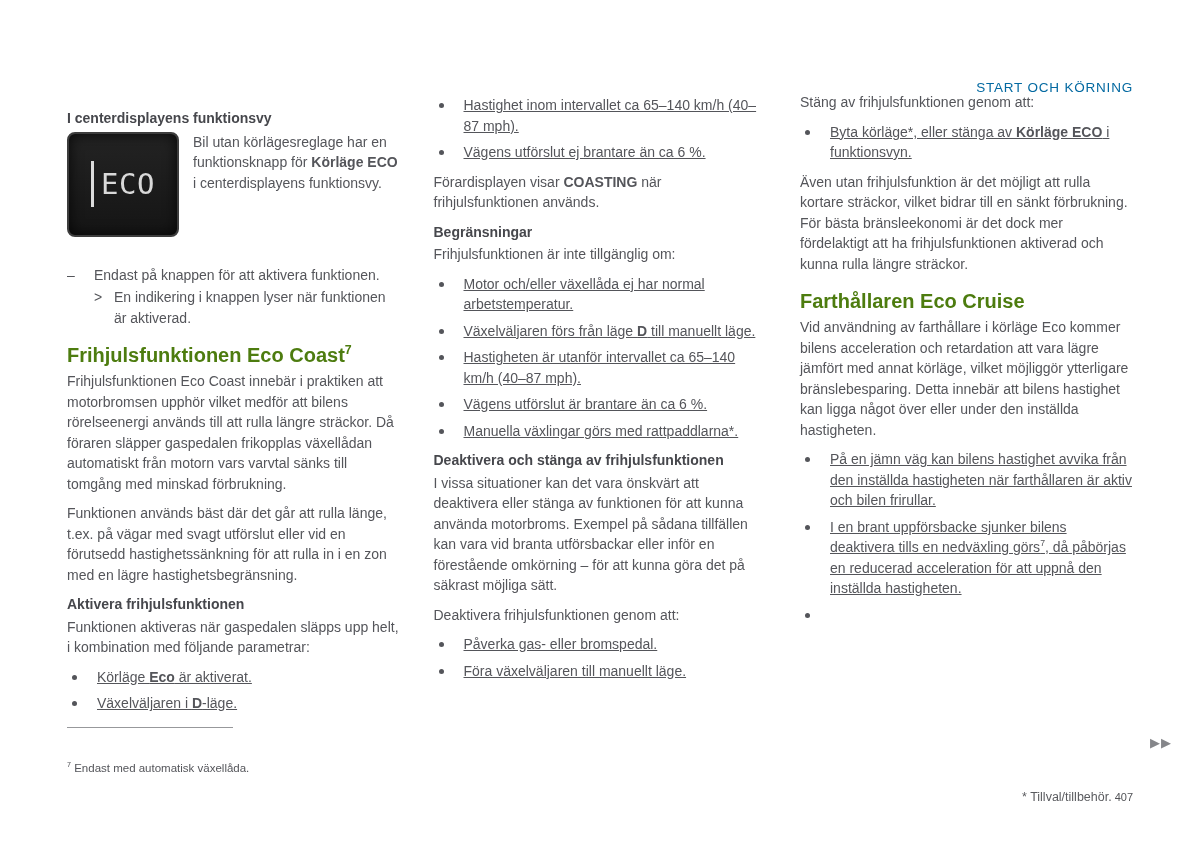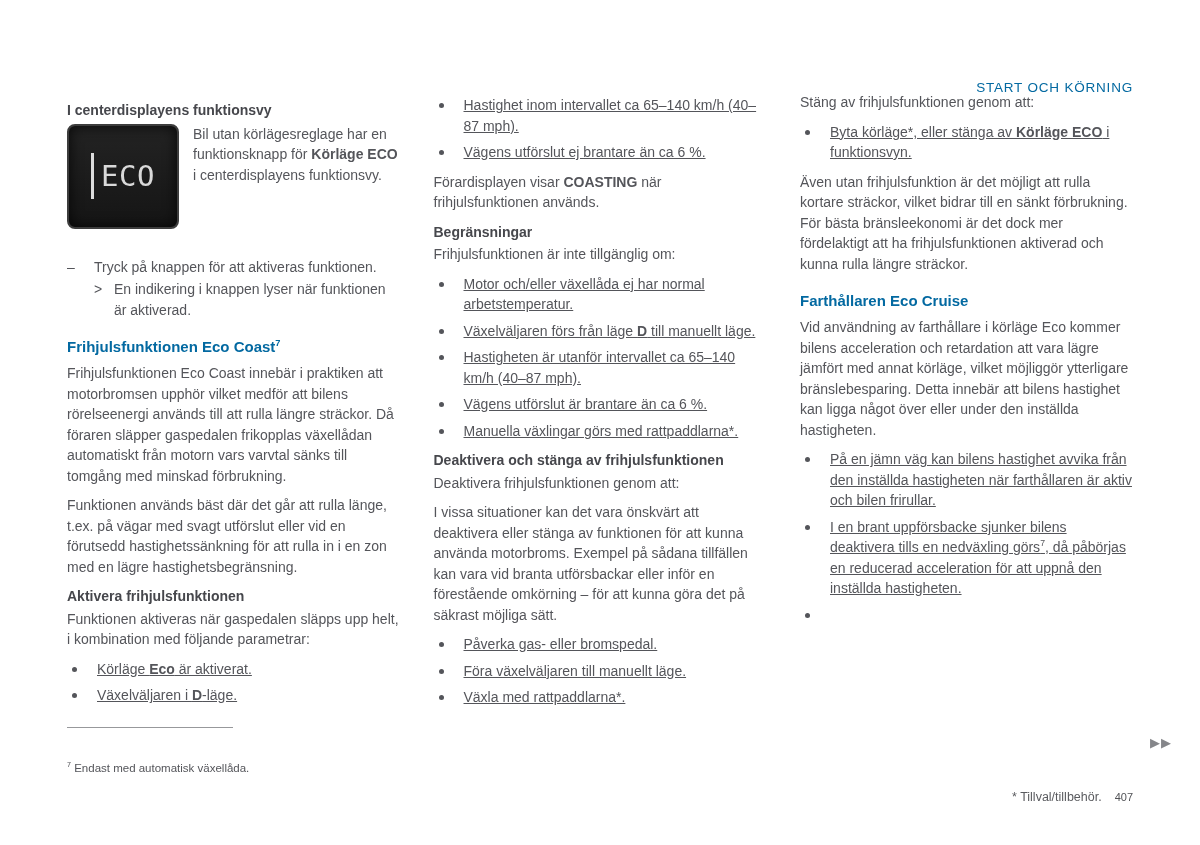--- a/index.html
+++ b/index.html
@@ -21,28 +21,28 @@
   .columns {
     position:absolute; top:92px; left:67px; width:1066px;
     display:flex; gap:33.5px;
   }
   .col { width:333px; font-size:14px; line-height:20.5px; }
 
   p { margin:0 0 9px 0; }
   sup { font-size:0.62em; line-height:0; vertical-align:super; }
 
   .h2 {
-    font-size:15px; line-height:22px; font-weight:bold; color:#0369a1;
+    font-size:20px; line-height:22px; font-weight:bold; color:#4d7c0f;
     margin:16px 0 5px 0;
   }
   .h3 {
     font-weight:bold; color:#46474c;
     margin:8px 0 2px 0;
   }
-  .h3.first { margin-top:8px; }
+  .h3.first { margin-top:16px; }
 
   
   .media { display:flex; margin:3px 0 28px 0; }
   .eco-tile {
     width:112px; height:105px; flex-shrink:0;
     background:linear-gradient(#232323,#151515);
     border:2px solid #3d3d3d; border-radius:8px;
     display:flex; align-items:center; justify-content:center;
     box-shadow:inset 0 0 14px rgba(0,0,0,0.8);
   }
@@ -75,21 +75,21 @@
   .footnote {
     position:absolute; left:67px; top:760px;
     font-size:11.5px; line-height:16px; color:#54555a;
   }
   .next-arrows {
     position:absolute; top:735px; right:28px;
     font-size:13px; color:#85868a; letter-spacing:1px;
   }
   .bottom-note {
     position:absolute; top:790px; right:67px;
-    display:flex; align-items:baseline; gap:13px;
+    display:flex; align-items:baseline; gap:3px;
   }
   .bottom-note .note { font-size:12.5px; color:#5a5b5f; }
   .bottom-note .pagenum { font-size:11px; color:#515256; }
 </style>
 </head>
 <body>
 
 <div class="page">
 
   <div class="top-header">START OCH KÖRNING</div>
@@ -102,21 +102,21 @@
       <div class="media">
         <div class="eco-tile">
           <span class="eco-lever"></span>
           <span class="eco-label">ECO</span>
         </div>
         <div class="media-text"><span>Bil utan körlägesreglage har en funktionsknapp för </span><span style="font-weight: bold;">Körläge ECO</span><span> i centerdisplayens funktionsvy.</span></div>
       </div>
 
       <div class="dash-row">
         <span class="dash-marker">–</span>
-        <span>Tryck på knappen för att aktiveras funktionen.</span>
+        <span>Endast på knappen för att aktivera funktionen.</span>
       </div>
       <div class="sub-row">
         <span class="sub-marker">&gt;</span>
         <span>En indikering i knappen lyser när funktionen är aktiverad.</span>
       </div>
 
       <div class="h2"><span>Frihjulsfunktionen Eco Coast</span><sup>7</sup></div>
       <p>Frihjulsfunktionen Eco Coast innebär i praktiken att motorbromsen upphör vilket medför att bilens rörelseenergi används till att rulla längre sträckor. Då föraren släpper gaspedalen frikopplas växellådan automatiskt från motorn vars varvtal sänks till tomgång med minskad förbrukning.</p>
       <p>Funktionen används bäst där det går att rulla länge, t.ex. på vägar med svagt utförslut eller vid en förutsedd hastighetssänkning för att rulla in i en zon med en lägre hastighetsbegränsning.</p>
 
@@ -139,26 +139,25 @@
       <p>Frihjulsfunktionen är inte tillgänglig om:</p>
       <ul class="blist">
         <li><span class="dot"></span><span><span>Motor och/eller växellåda ej har normal arbetstemperatur.</span></span></li>
         <li><span class="dot"></span><span><span>Växelväljaren förs från läge </span><span style="font-weight: bold;">D</span><span> till manuellt läge.</span></span></li>
         <li><span class="dot"></span><span><span>Hastigheten är utanför intervallet ca 65–140 km/h (40–87 mph).</span></span></li>
         <li><span class="dot"></span><span><span>Vägens utförslut är brantare än ca 6 %.</span></span></li>
         <li><span class="dot"></span><span><span>Manuella växlingar görs med rattpaddlarna*.</span></span></li>
       </ul>
 
       <div class="h3">Deaktivera och stänga av frihjulsfunktionen</div>
+      <p>I vissa situationer kan det vara önskvärt att deaktivera eller stänga av funktionen för att kunna använda motorbroms. Exempel på sådana tillfällen kan vara vid branta utförsbackar eller inför en förestående omkörning – för att kunna göra det på säkrast möjliga sätt.</p>
       <p>Deaktivera frihjulsfunktionen genom att:</p>
-      <p>I vissa situationer kan det vara önskvärt att deaktivera eller stänga av funktionen för att kunna använda motorbroms. Exempel på sådana tillfällen kan vara vid branta utförsbackar eller inför en förestående omkörning – för att kunna göra det på säkrast möjliga sätt.</p>
       <ul class="blist">
         <li><span class="dot"></span><span><span>Påverka gas- eller bromspedal.</span></span></li>
         <li><span class="dot"></span><span><span>Föra växelväljaren till manuellt läge.</span></span></li>
-        <li><span class="dot"></span><span><span>Växla med rattpaddlarna*.</span></span></li>
       </ul>
     </div>
 
     <div class="col">
       <p>Stäng av frihjulsfunktionen genom att:</p>
       <ul class="blist">
         <li><span class="dot"></span><span><span>Byta körläge*, eller stänga av </span><span style="font-weight: bold;">Körläge ECO</span><span> i funktionsvyn.</span></span></li>
       </ul>
       <p>Även utan frihjulsfunktion är det möjligt att rulla kortare sträckor, vilket bidrar till en sänkt förbrukning. För bästa bränsleekonomi är det dock mer fördelaktigt att ha frihjulsfunktionen aktiverad och kunna rulla längre sträckor.</p>
 

